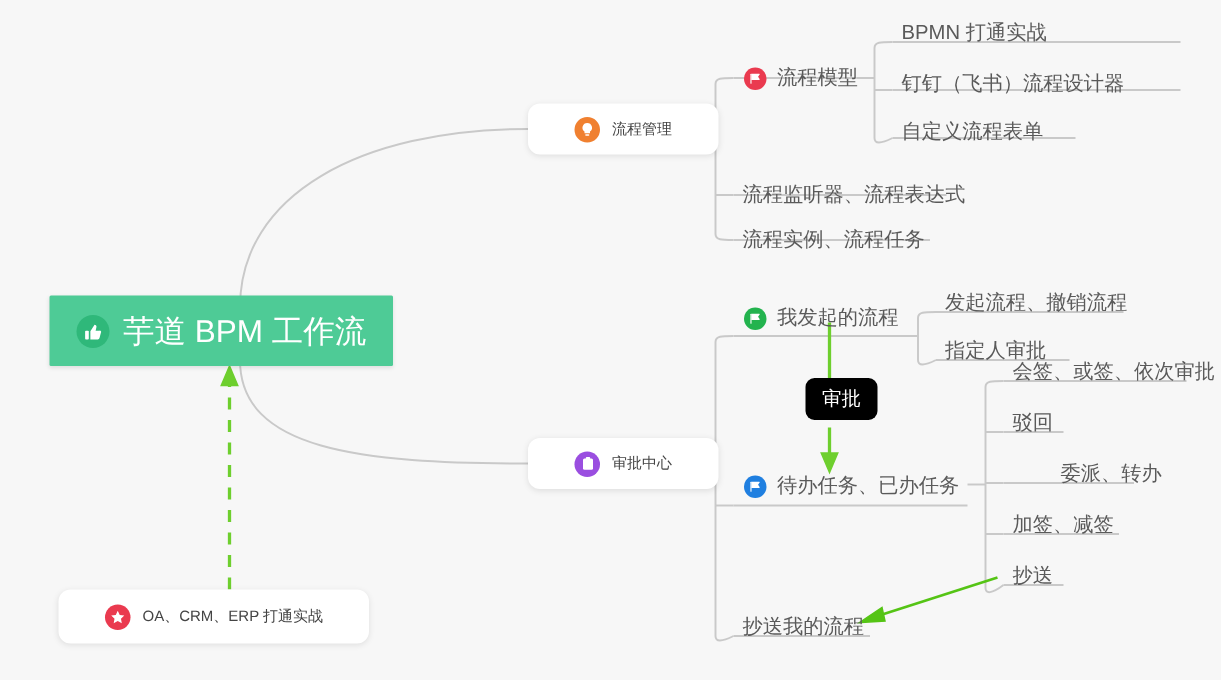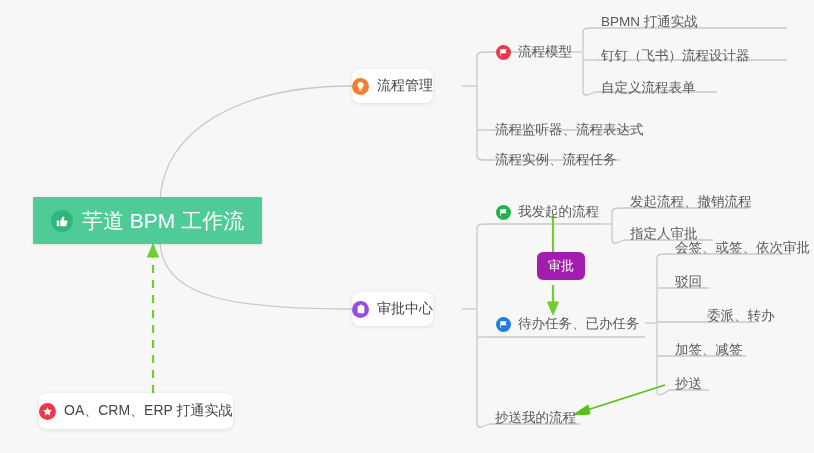--- a/index.html
+++ b/index.html
@@ -42,40 +42,40 @@
     color: #ffffff;
     font-size: 21px;
     box-shadow: 0 1px 3px rgba(0,0,0,.10);
     gap: 9px;
   }
 
   
   .card-node {
     background: #ffffff;
     border-radius: 8px;
-    padding: 0 0;
+    padding: 0 31px;
     height: 34px;
     color: #444;
-    font-size: 14px;
+    font-size: 10px;
     box-shadow: 0 1px 4px rgba(0,0,0,.10);
     gap: 8px;
   }
 
   
   .plain-node {
     color: #5a5a5a;
     font-size: 13.5px;
     height: 24px;
     padding: 0 4px 0 4px;
     gap: 7px;
   }
 
   
   .label-box {
-    background: #a21caf;
+    background: #000000;
     border-radius: 6px;
     color: #ffffff;
     font-size: 13px;
     height: 28px;
     padding: 0 11px;
     justify-content: center;
   }
 
   
   .ico {

